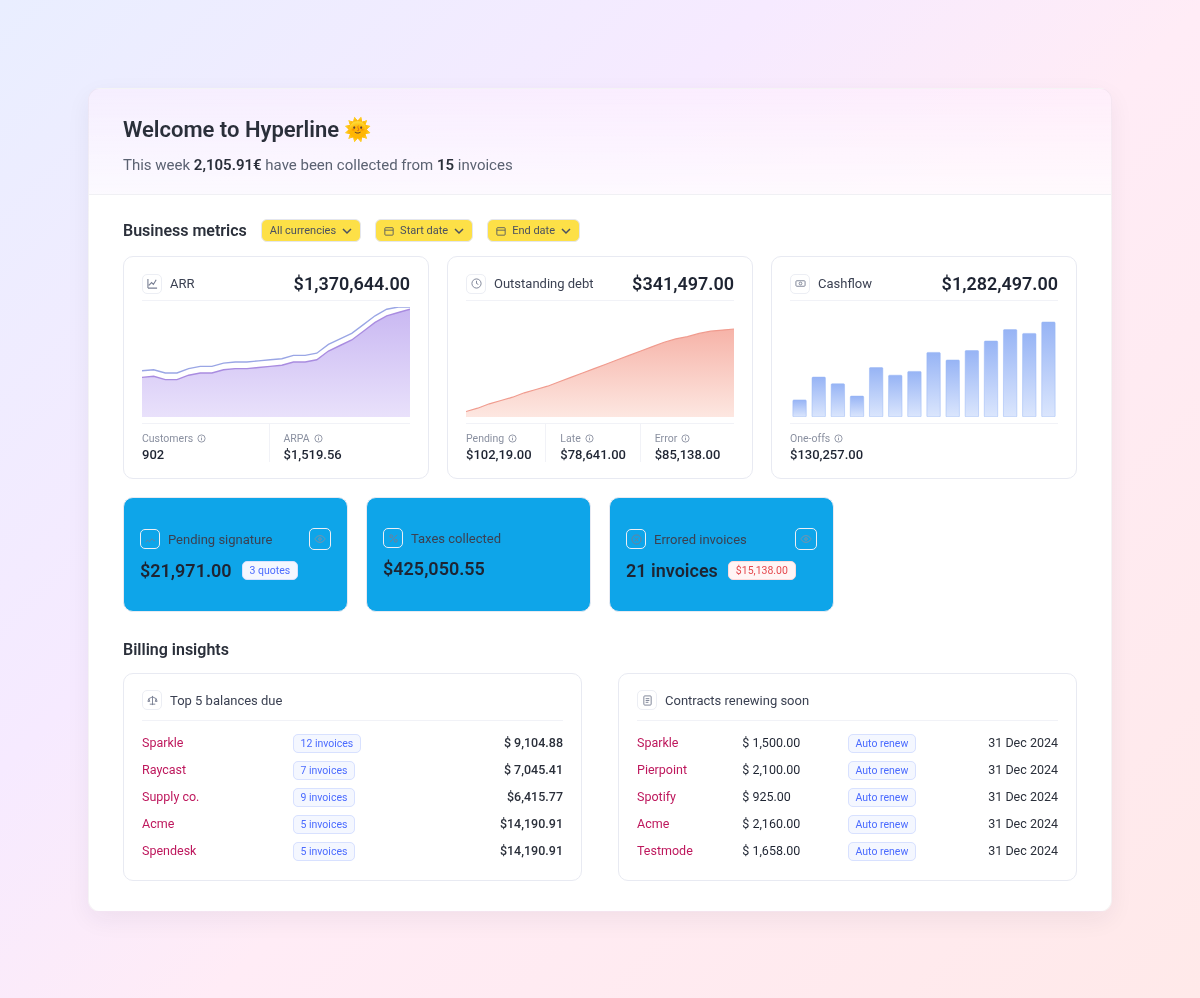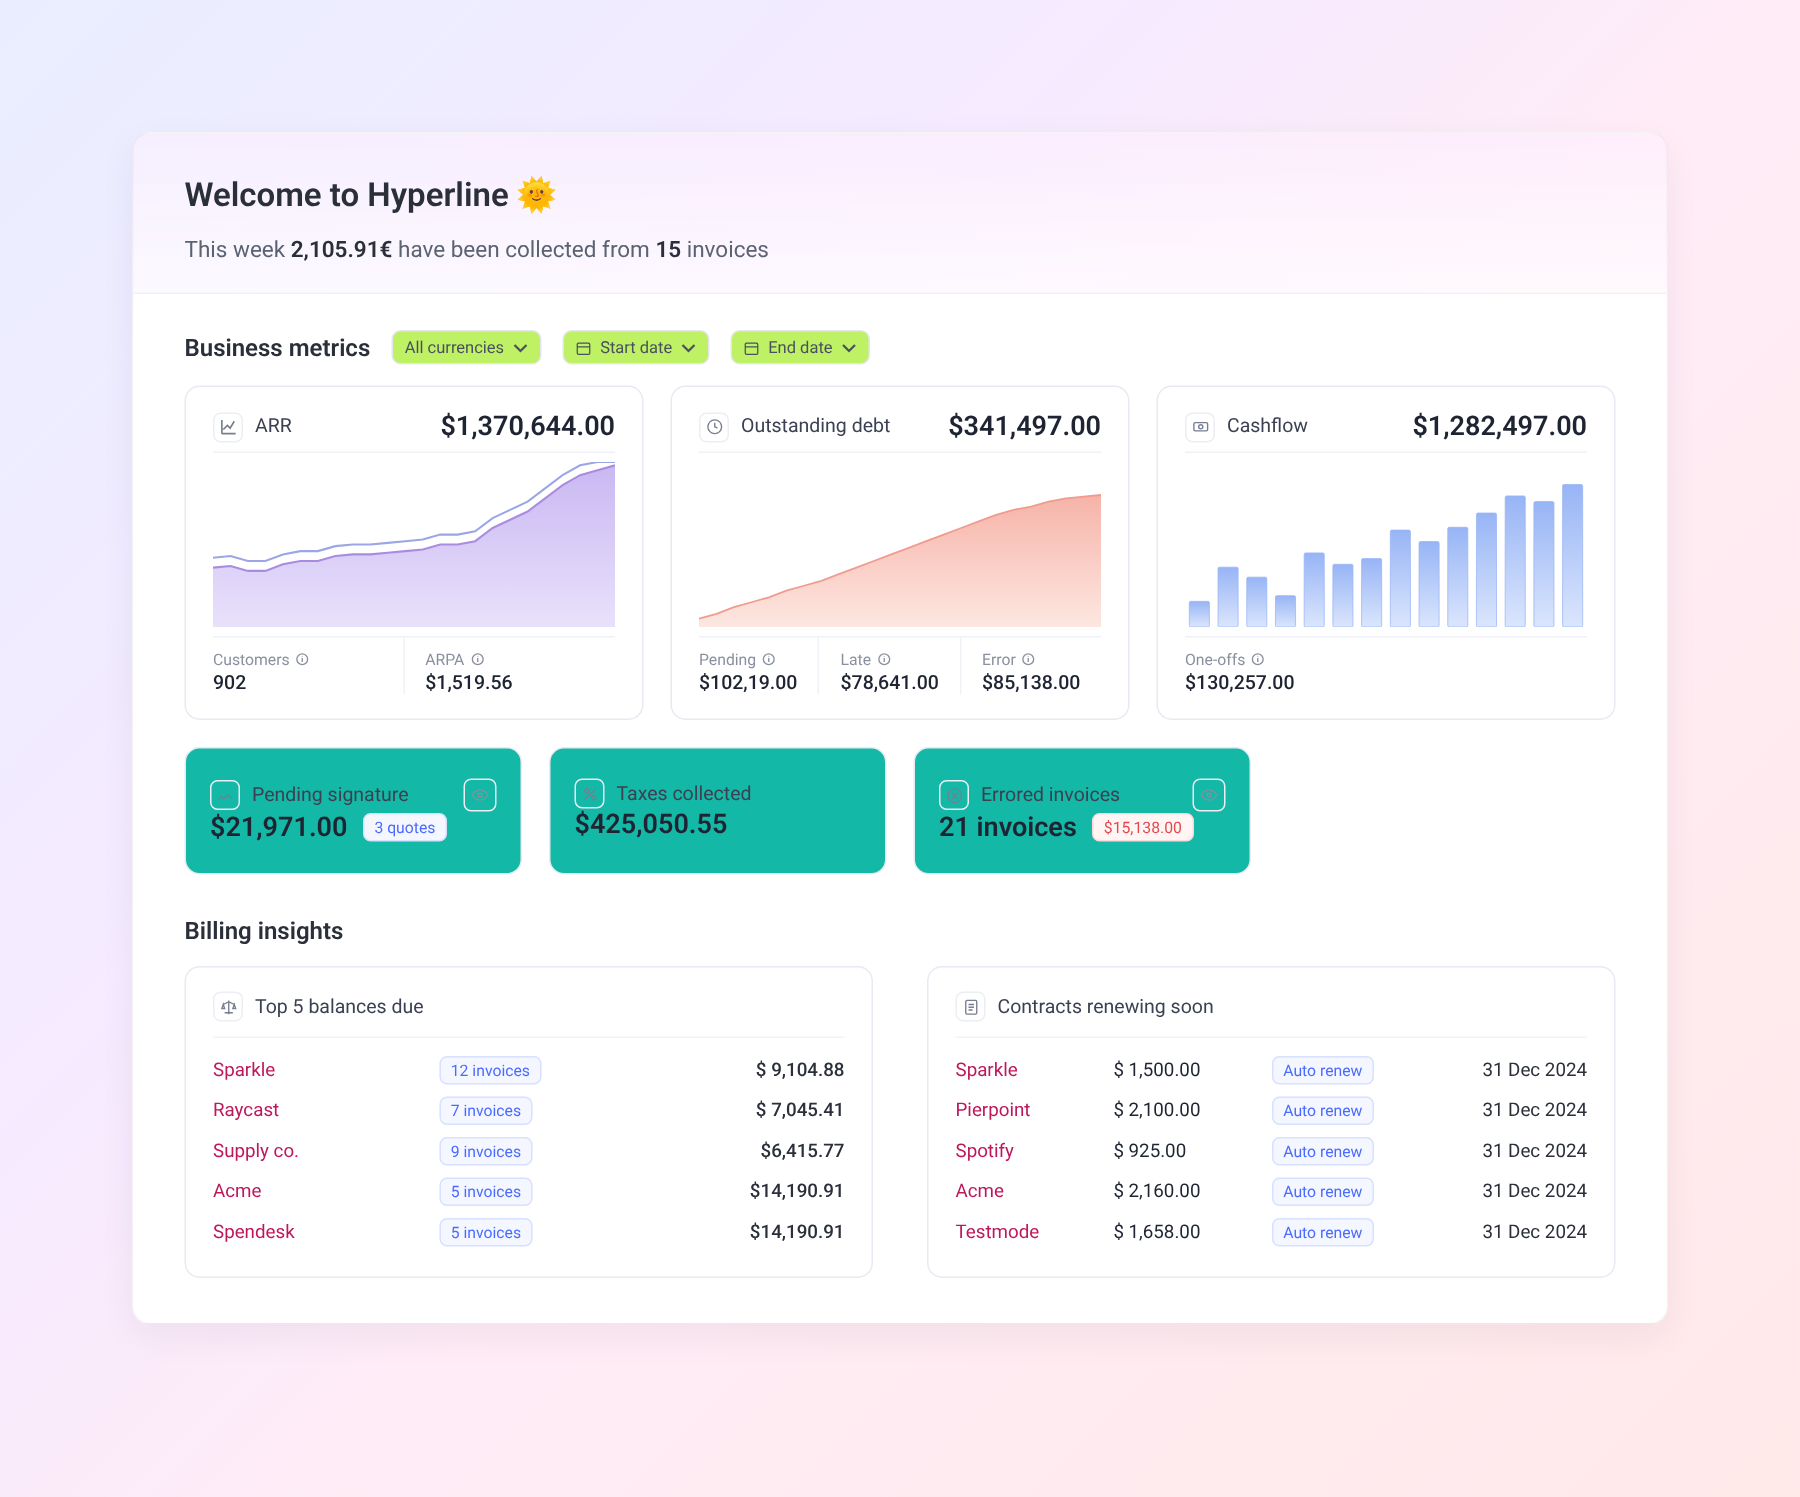--- a/index.html
+++ b/index.html
@@ -5,39 +5,39 @@
   *{box-sizing:border-box;margin:0;padding:0}
   body{font-family:-apple-system,BlinkMacSystemFont,"Segoe UI",Roboto,Helvetica,Arial,sans-serif;background:linear-gradient(135deg,#e9eeff 0%,#f6eaff 35%,#ffecf6 55%,#ffe9e9 100%);width:1200px;height:998px;padding:88px 88px;color:#1e2432}
   .panel{background:linear-gradient(180deg,rgba(255,240,255,.5),rgba(255,255,255,.9) 140px);border-radius:12px;border:1px solid rgba(0,0,0,.04);box-shadow:0 8px 24px rgba(30,30,60,.06)}
   .hero{padding:28px 34px 20px}
   .hero h1{font-size:22px;font-weight:600;color:#2a2f3a;margin-bottom:14px}
   .hero p{font-size:15px;color:#5b6272}
   .hero p b{color:#2a2f3a;font-weight:600}
   .body{background:#fff;border-bottom-left-radius:12px;border-bottom-right-radius:12px;padding:24px 34px 30px;border-top:1px solid #f0f0f4}
   .sectbar{display:flex;align-items:center;gap:14px;margin-bottom:14px}
   .sectbar h2{font-size:16px;font-weight:600;color:#2a2f3a}
-  .pill{display:inline-flex;align-items:center;gap:6px;font-size:11px;color:#4a5060;background:#bef264;border:1px solid #e4e6ee;border-radius:6px;padding:4px 8px;cursor:pointer}
+  .pill{display:inline-flex;align-items:center;gap:6px;font-size:11px;color:#4a5060;background:#fde047;border:1px solid #e4e6ee;border-radius:6px;padding:4px 8px;cursor:pointer}
   .pill svg{width:10px;height:10px}
   .row3{display:grid;grid-template-columns:repeat(3,1fr);gap:18px;margin-bottom:18px}
   .card{border:1px solid #e8eaf2;border-radius:10px;background:#fff;padding:16px 18px}
   .cardhead{display:flex;align-items:center;justify-content:space-between;border-bottom:1px solid #f1f2f7;padding-bottom:6px;margin-bottom:6px}
   .cardhead .t{display:flex;align-items:center;gap:8px;font-size:13px;color:#3b4152}
   .cardhead .v{font-size:18px;font-weight:600;color:#1e2432}
   .iconbox{width:20px;height:20px;display:flex;align-items:center;justify-content:center;border:1px solid #eceef4;border-radius:5px;color:#777e92}
   .iconbox svg{width:11px;height:11px}
   .chartwrap{height:110px;margin-top:6px;margin-bottom:6px}
   .chartwrap svg{width:100%;height:100%;display:block}
   .substats{display:flex;border-top:1px solid #f1f2f7;margin-top:4px}
   .sub{flex:1;padding-top:8px;border-left:1px solid #f1f2f7;padding-left:14px}
   .sub:first-child{border-left:none;padding-left:0}
   .sub .lbl{font-size:10.5px;color:#8a90a0;display:flex;align-items:center;gap:4px;margin-bottom:2px}
   .sub .lbl svg{width:9px;height:9px}
   .sub .val{font-size:13px;font-weight:500;color:#1e2432}
   .row4{display:grid;grid-template-columns:repeat(4,1fr);gap:18px;margin-bottom:28px}
-  .minicard{border:1px solid #e8eaf2;border-radius:10px;background:#14b8a6;padding:20px 16px;display:flex;flex-direction:column;}
+  .minicard{border:1px solid #e8eaf2;border-radius:10px;background:#0ea5e9;padding:30px 16px;display:flex;flex-direction:column;gap:10px}
   .minicard .h{display:flex;align-items:center;justify-content:space-between}
   .minicard .h .t{display:flex;align-items:center;gap:8px;font-size:13px;color:#3b4152}
   .eye{width:22px;height:22px;display:flex;align-items:center;justify-content:center;border:1px solid #eceef4;border-radius:5px;color:#8a90a0;cursor:pointer}
   .eye svg{width:12px;height:12px}
   .minicard .row{display:flex;align-items:center;gap:10px}
   .bigval{font-size:18px;font-weight:600;color:#1e2432}
   .chip{font-size:10.5px;border-radius:5px;padding:2px 7px;border:1px solid}
   .chip.blue{color:#4b6bff;border-color:#d8e1ff;background:#f4f7ff}
   .chip.red{color:#e5484d;border-color:#ffd9da;background:#fff5f5}
   .row2{display:grid;grid-template-columns:repeat(2,1fr);gap:36px}

